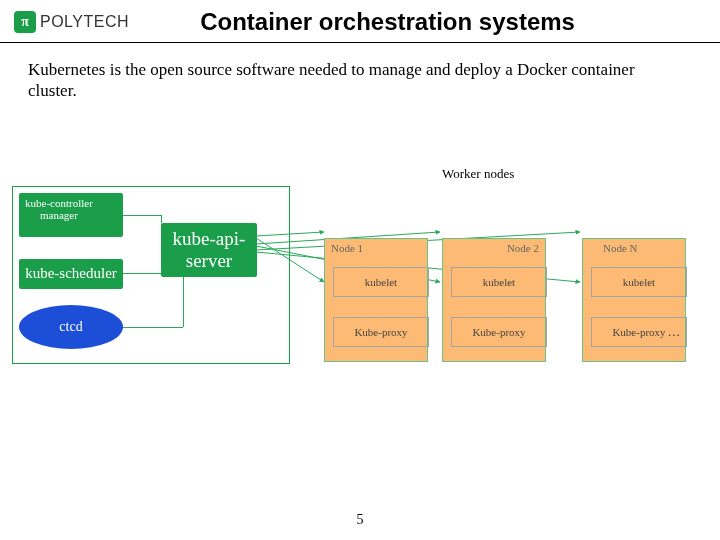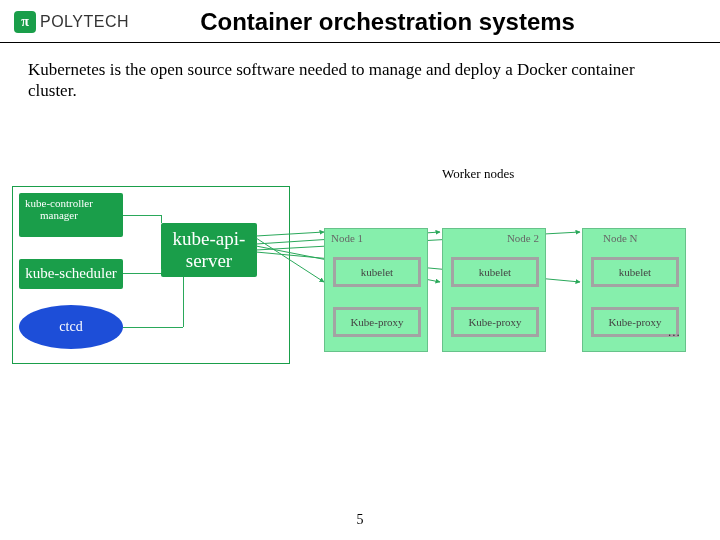--- a/index.html
+++ b/index.html
@@ -126,38 +126,38 @@
   
   .workers {
     position: absolute;
     left: 314px;
     top: 52px;
     width: 372px;
     height: 130px;
   }
   .node {
     position: absolute;
-    top: 4px;
+    top: 14px;
     width: 104px;
     height: 124px;
     border: 1px solid #67c28a;
-    background: #86efac;
+    background: #fdba74;
   }
   .node .node-title {
     font-size: 11px;
     color: #666;
     padding: 3px 6px 0 6px;
     font-family: "Times New Roman", serif;
   }
   .node .inner {
     position: absolute;
     left: 8px;
-    width: 88px;
+    width: 96px;
     height: 30px;
-    border: 3px solid #a3a3a3;
+    border: 1px solid #a3a3a3;
     font-size: 11px;
     color: #444;
     display: flex;
     align-items: center;
     justify-content: center;
     font-family: "Times New Roman", serif;
   }
   .dots {
     position: absolute;
     left: 344px;

